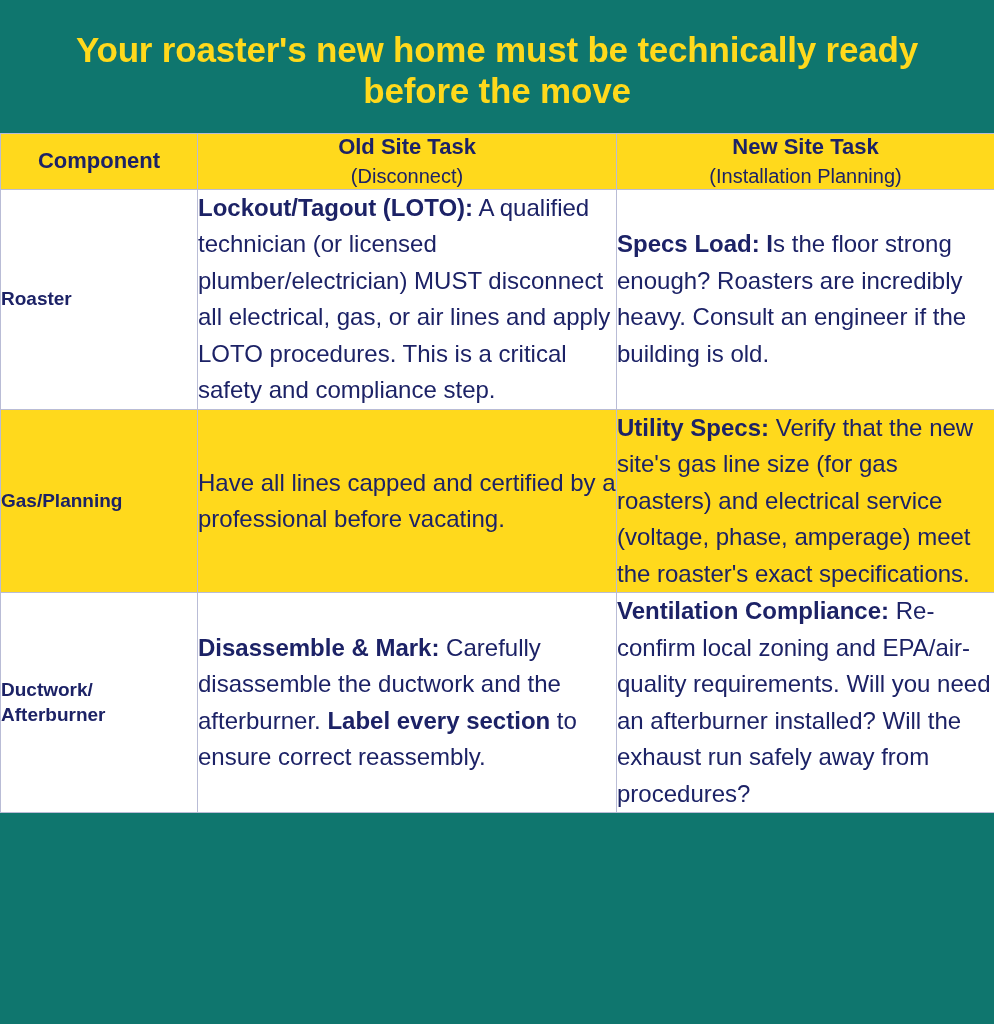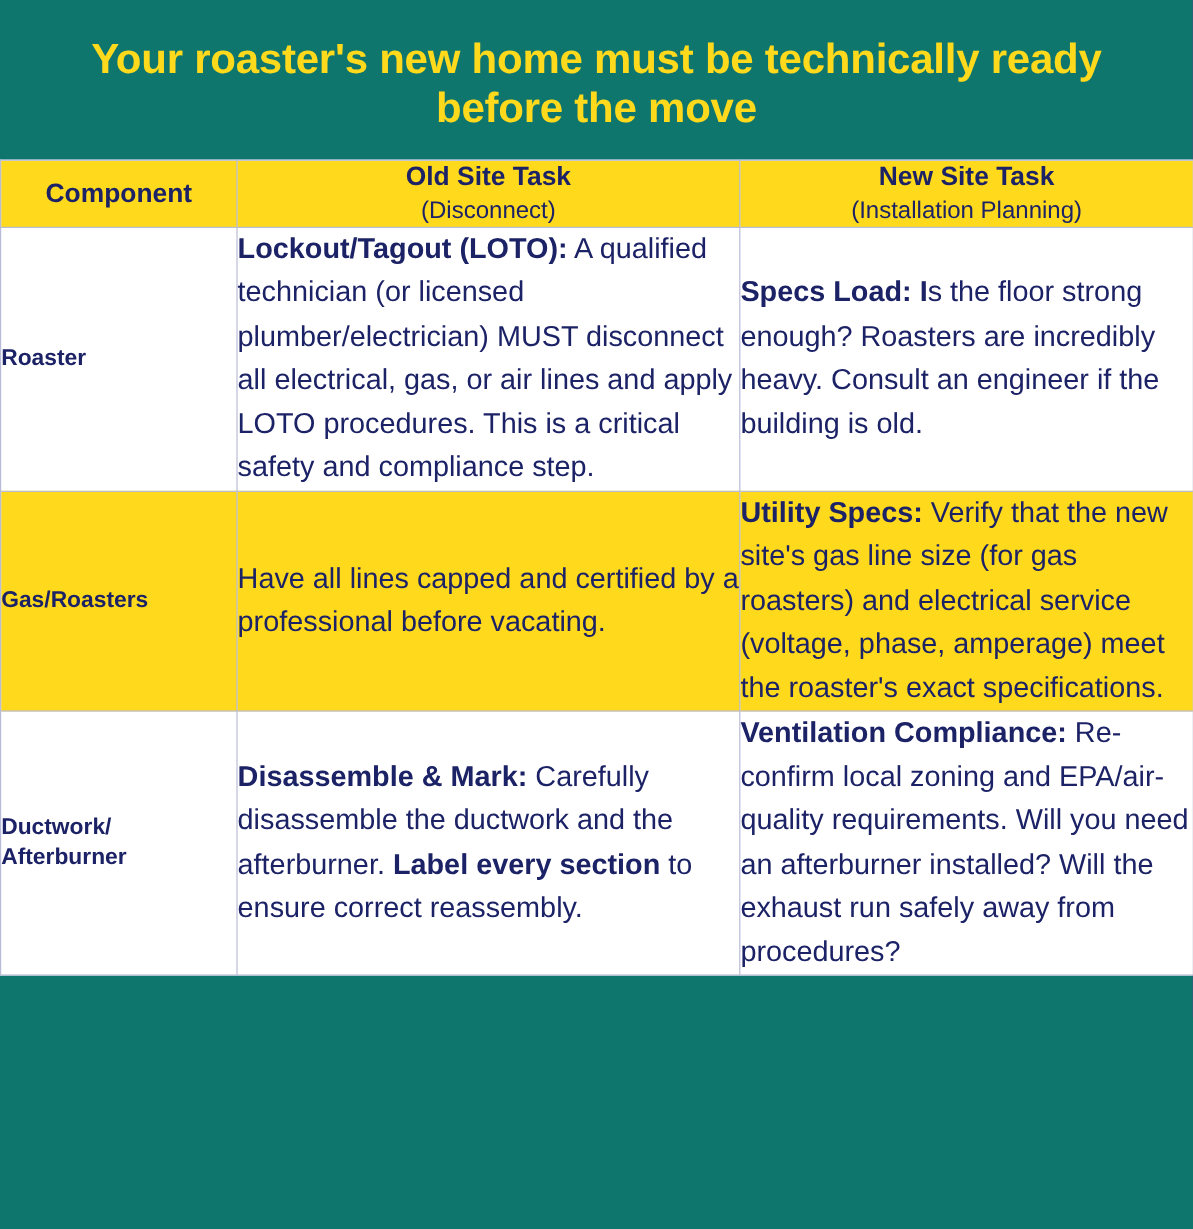--- a/index.html
+++ b/index.html
@@ -34,20 +34,21 @@
     line-height: 1.16;
     letter-spacing: -0.2px;
     margin: 0;
   }
 
   table.matrix {
     border-collapse: collapse;
     width: 994px;
     table-layout: fixed;
     background: #ffffff;
+    border-radius: 20px;
   }
 
   table.matrix col.c1 { width: 197px; }
   table.matrix col.c2 { width: 419px; }
   table.matrix col.c3 { width: 378px; }
 
   table.matrix th, table.matrix td {
     border: 1px solid #b9bcd6;
     vertical-align: middle;
     padding: 0;
@@ -132,21 +133,21 @@
       <tr class="row-white">
         <td class="component">Roaster</td>
         <td class="cell">
           <b>Lockout/Tagout (LOTO):</b><span> A qualified technician (or licensed plumber/electrician) MUST disconnect all electrical, gas, or air lines and apply LOTO procedures. This is a critical safety and compliance step.</span>
         </td>
         <td class="cell">
           <b>Specs Load: I</b><span>s the floor strong enough? Roasters are incredibly heavy. Consult an engineer if the building is old.</span>
         </td>
       </tr>
       <tr class="row-yellow">
-        <td class="component">Gas/Roasters</td>
+        <td class="component">Gas/Planning</td>
         <td class="cell">
           <b></b><span>Have all lines capped and certified by a professional before vacating.</span>
         </td>
         <td class="cell">
           <b>Utility Specs:</b><span> Verify that the new site's gas line size (for gas roasters) and electrical service (voltage, phase, amperage) meet the roaster's exact specifications.</span>
         </td>
       </tr>
       <tr class="row-white">
         <td class="component">Ductwork/ Afterburner</td>
         <td class="cell">

